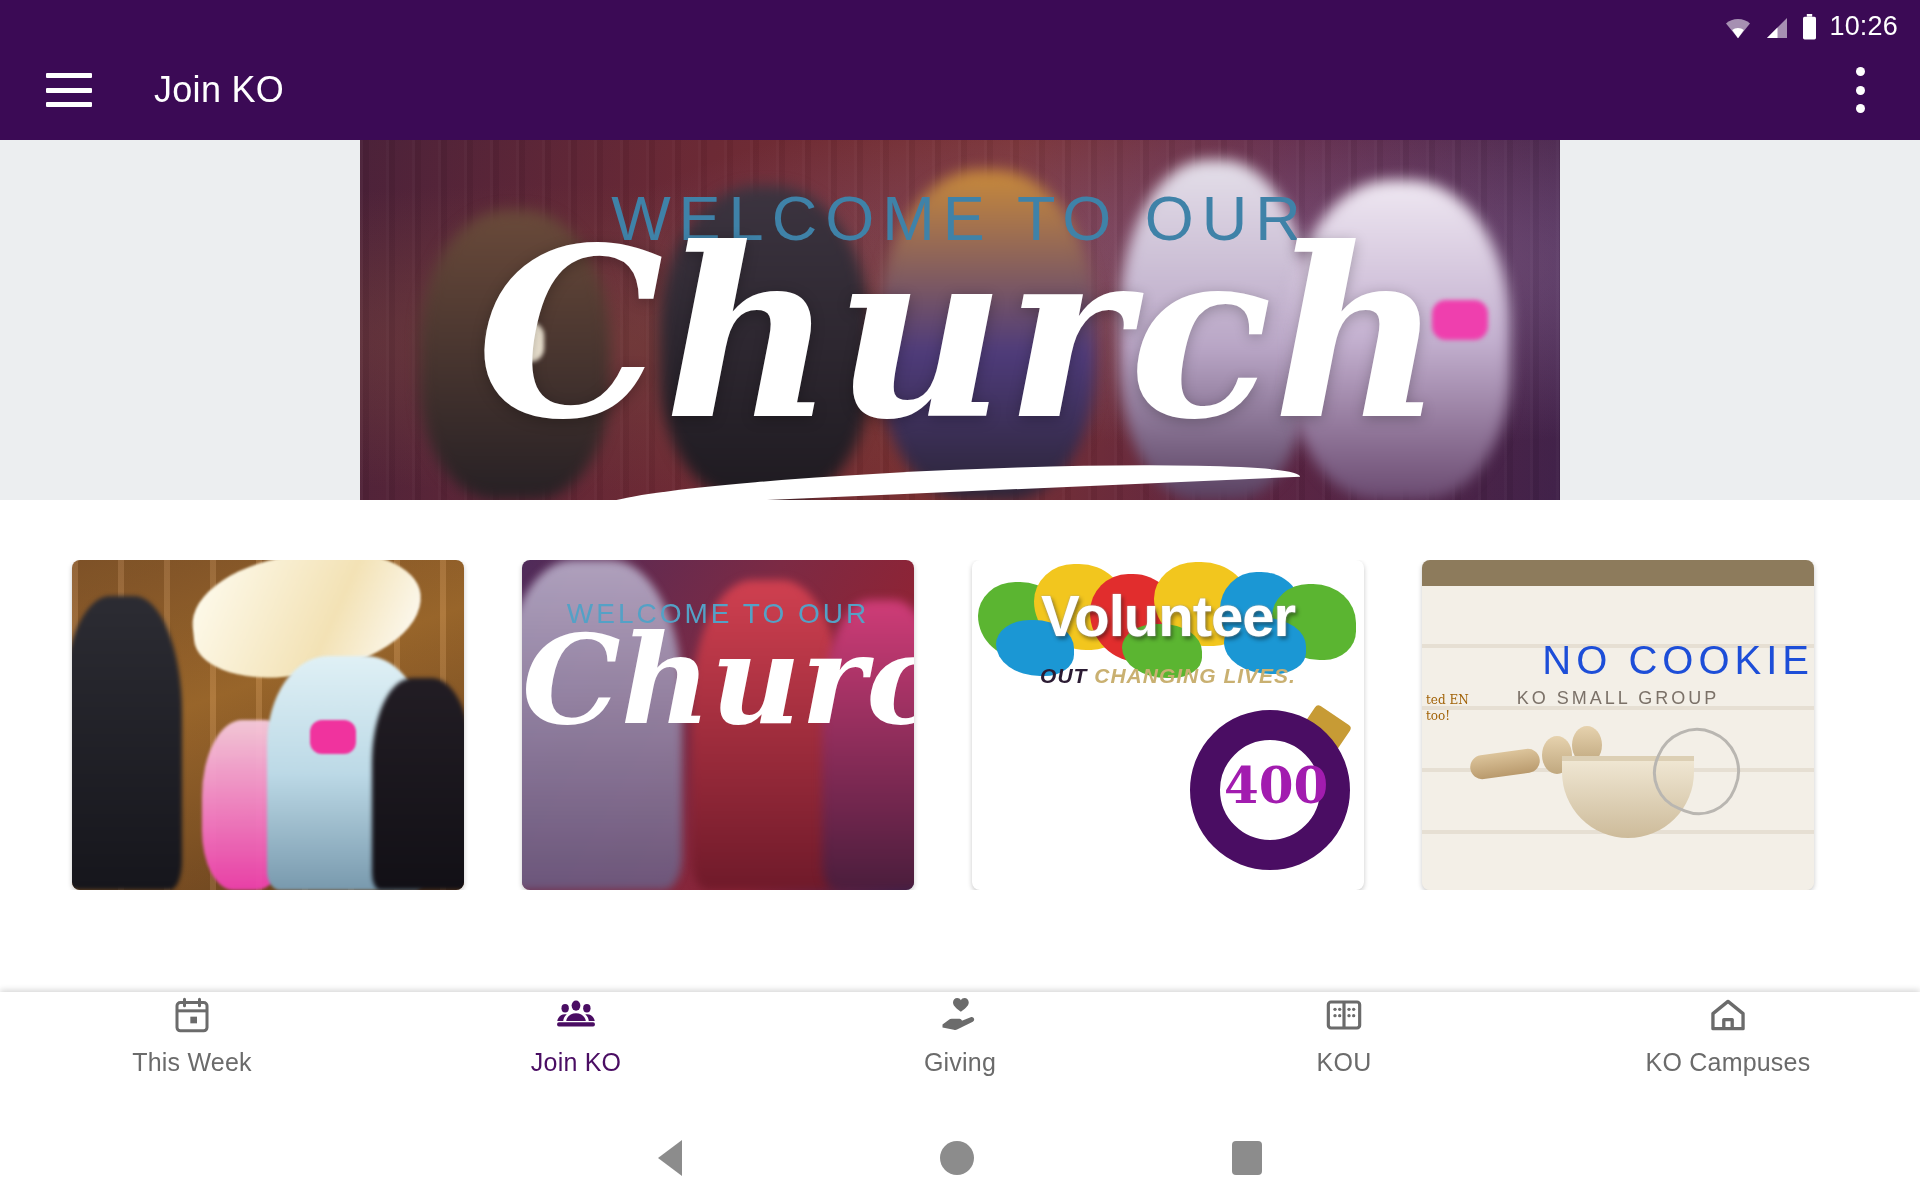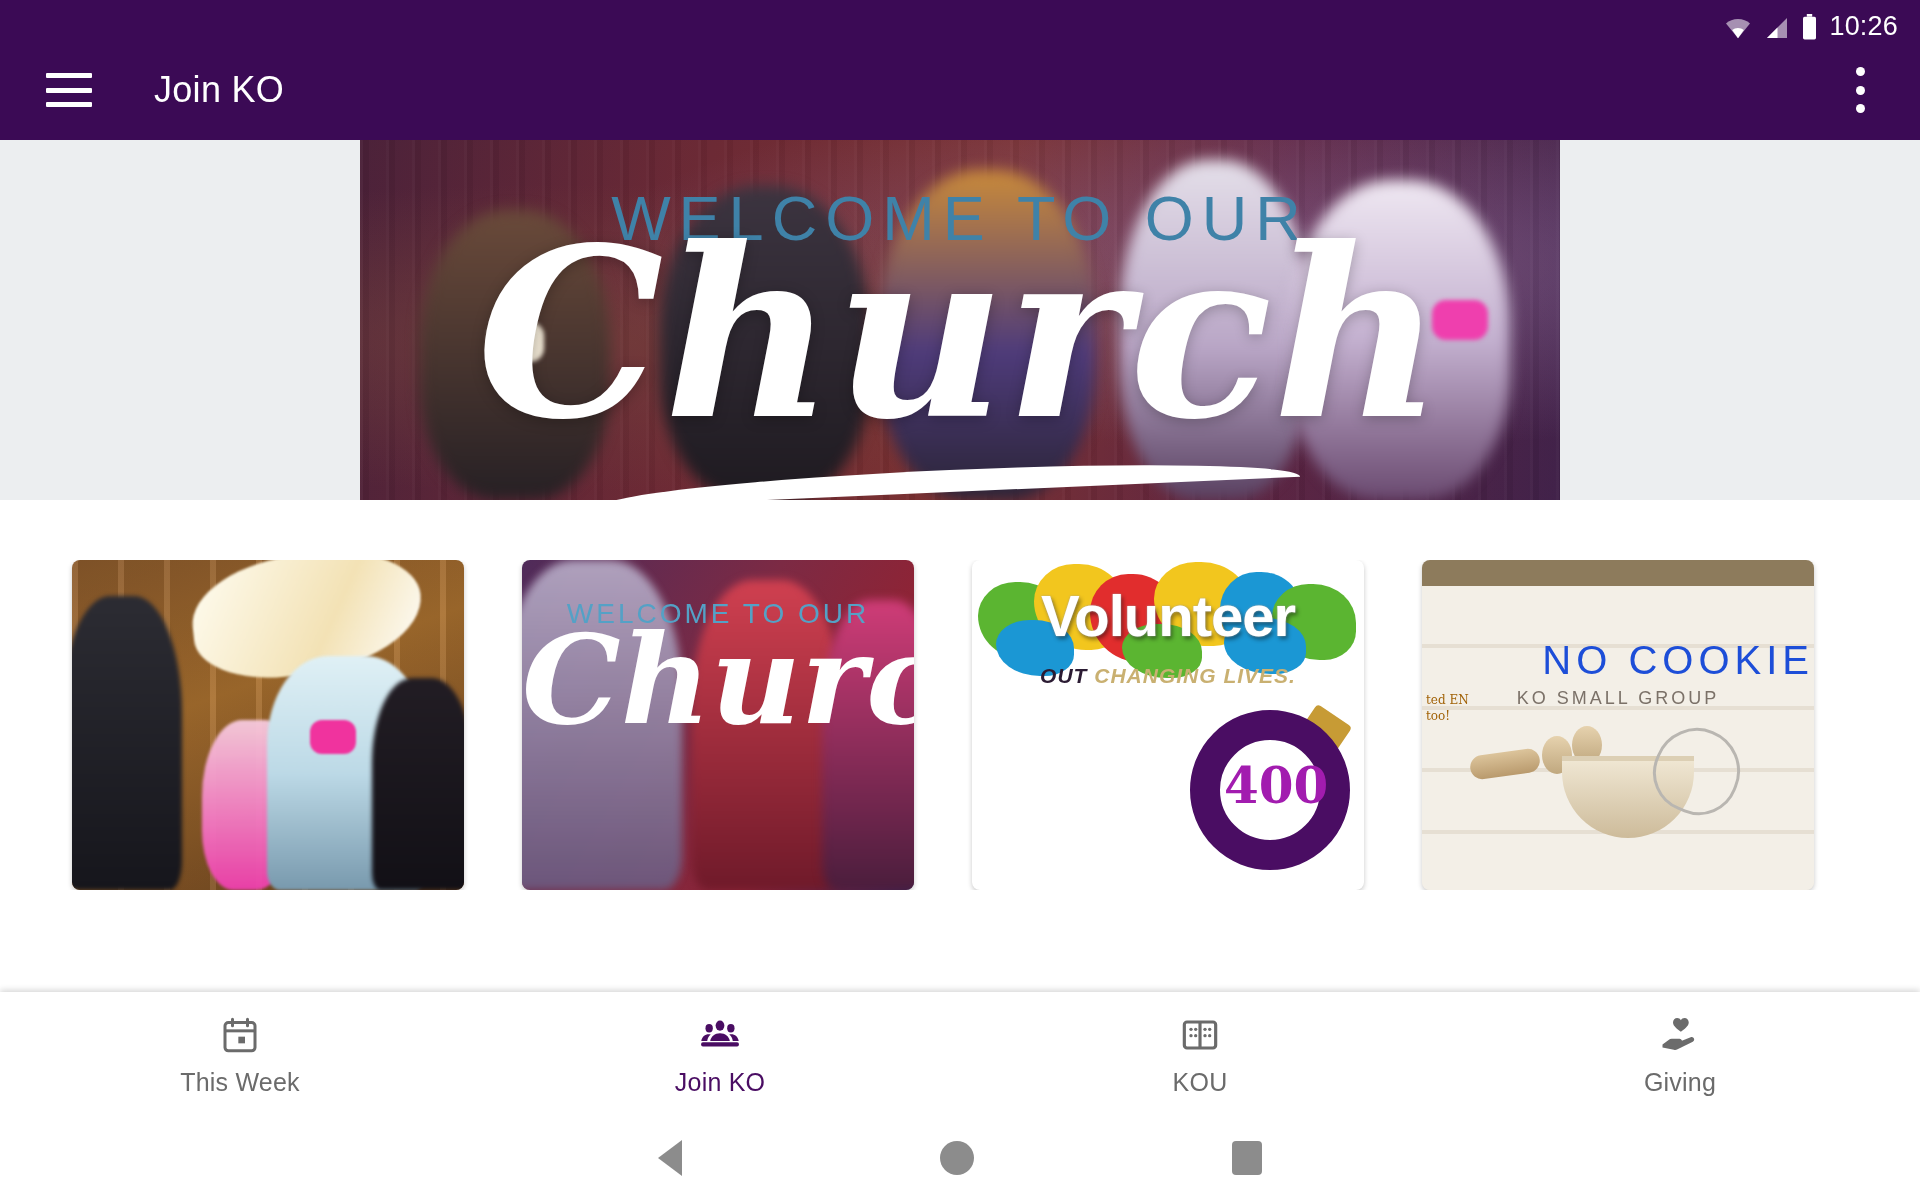--- a/index.html
+++ b/index.html
@@ -157,21 +157,21 @@
     background:linear-gradient(180deg,#e6d2ae,#c0a87f); }
   .c4 .pin { position:absolute; left:48px; top:192px; width:70px; height:24px;
     background:linear-gradient(180deg,#dcc49b,#b99a6d); border-radius:12px; transform:rotate(-8deg);}
   .c4 .note { position:absolute; left:4px; top:132px; width:56px; height:56px; overflow:hidden;
     color:#a16207; font-size:12px; line-height:16px; font-family:"DejaVu Serif",serif; }
 
   
   .bottomnav {
     position:absolute; left:0; bottom:84px; width:1920px; height:124px;
     background:#fff; box-shadow:0 -2px 6px rgba(0,0,0,.16);
-    display:flex; align-items:center;
+    display:flex; 
   }
   .navitem { flex:1; display:flex; flex-direction:column; align-items:center;
              gap:10px; cursor:pointer; }
   .navicon { height:46px; display:flex; align-items:center; justify-content:center; }
   .navlabel { font-size:25px; color:#6b6b6b; letter-spacing:.2px; }
   .navitem.active .navlabel { color:#4a0d63; }
 
   
   .sysnav {
     position:absolute; left:0; bottom:0; width:1920px; height:84px;
@@ -328,46 +328,55 @@
           <path d="M5.6 11.6c-2.2 0-3.9 1.5-4.3 3.8h3.4c.2-1.6.9-2.9 2-3.7-.4-.1-.7-.1-1.1-.1z"></path>
           <path d="M18.4 11.6c-.4 0-.7 0-1.1.1 1.1.8 1.8 2.1 2 3.7h3.4c-.4-2.3-2.1-3.8-4.3-3.8z"></path>
           <rect x="1.2" y="16.2" width="21.6" height="2.4" rx="1"></rect>
         </svg>
       </div>
       <div class="navlabel">Join KO</div>
     </div>
 
     <div class="navitem">
       <div class="navicon">
+        <svg width="44" height="42" viewBox="0 0 24 24" fill="#6b6b6b">
+          <path d="M14.6 2.3c-.9 0-1.7.5-2.1 1.2-.4-.7-1.2-1.2-2.1-1.2-1.3 0-2.4 1.1-2.4 2.5 0 2.1 2.6 3.8 4.5 5.3 1.9-1.5 4.5-3.2 4.5-5.3 0-1.4-1.1-2.5-2.4-2.5z"></path>
+          <path d="M2 17.4l3.5-2.6c.5-.4 1.1-.6 1.8-.6h4.4c.8 0 1.4.6 1.4 1.3s-.6 1.3-1.4 1.3H9.1l9-3.5c1-.4 2 .3 2 1.3 0 .5-.3 1-.8 1.3l-8.7 4.3c-.7.3-1.4.4-2.1.2L2 19.1v-1.7z"></path>
+        </svg>
+      </div>
+      <div class="navlabel">Giving</div>
+    </div>
+
+    <div class="navitem">
+      <div class="navicon">
         <svg width="40" height="42" viewBox="0 0 24 24" fill="none" stroke="#6b6b6b" stroke-width="1.9">
           <rect x="2.6" y="4.2" width="18.8" height="15.6" rx="1.6"></rect>
           <path d="M12 4.2v15.6"></path>
           <circle cx="6.6" cy="8.6" r="1" fill="#6b6b6b" stroke="none"></circle>
           <circle cx="9.4" cy="8.6" r="1" fill="#6b6b6b" stroke="none"></circle>
           <circle cx="6.6" cy="12.4" r="1" fill="#6b6b6b" stroke="none"></circle>
           <circle cx="9.4" cy="12.4" r="1" fill="#6b6b6b" stroke="none"></circle>
           <circle cx="15" cy="8.6" r="1" fill="#6b6b6b" stroke="none"></circle>
           <circle cx="17.8" cy="8.6" r="1" fill="#6b6b6b" stroke="none"></circle>
           <circle cx="15" cy="12.4" r="1" fill="#6b6b6b" stroke="none"></circle>
           <circle cx="17.8" cy="12.4" r="1" fill="#6b6b6b" stroke="none"></circle>
         </svg>
       </div>
       <div class="navlabel">KOU</div>
     </div>
 
     <div class="navitem">
       <div class="navicon">
-        <svg width="44" height="42" viewBox="0 0 24 24" fill="#6b6b6b">
-          <path d="M14.6 2.3c-.9 0-1.7.5-2.1 1.2-.4-.7-1.2-1.2-2.1-1.2-1.3 0-2.4 1.1-2.4 2.5 0 2.1 2.6 3.8 4.5 5.3 1.9-1.5 4.5-3.2 4.5-5.3 0-1.4-1.1-2.5-2.4-2.5z"></path>
-          <path d="M2 17.4l3.5-2.6c.5-.4 1.1-.6 1.8-.6h4.4c.8 0 1.4.6 1.4 1.3s-.6 1.3-1.4 1.3H9.1l9-3.5c1-.4 2 .3 2 1.3 0 .5-.3 1-.8 1.3l-8.7 4.3c-.7.3-1.4.4-2.1.2L2 19.1v-1.7z"></path>
-        </svg>
-      </div>
-      <div class="navlabel">Giving</div>
-    </div>
-
+        <svg width="42" height="42" viewBox="0 0 24 24" fill="none" stroke="#6b6b6b" stroke-width="1.9" stroke-linejoin="round">
+          <path d="M3.4 11.2 12 4.2l8.6 7v8.6H3.4z"></path>
+          <path d="M9.6 19.8v-5.2h4.8v5.2"></path>
+        </svg>
+      </div>
+      <div class="navlabel">KO Campuses</div>
+    </div>
 
   </div>
 
   <div class="sysnav">
     <div class="sys-back"></div>
     <div class="sys-home"></div>
     <div class="sys-recent"></div>
   </div>
 
 </div>

